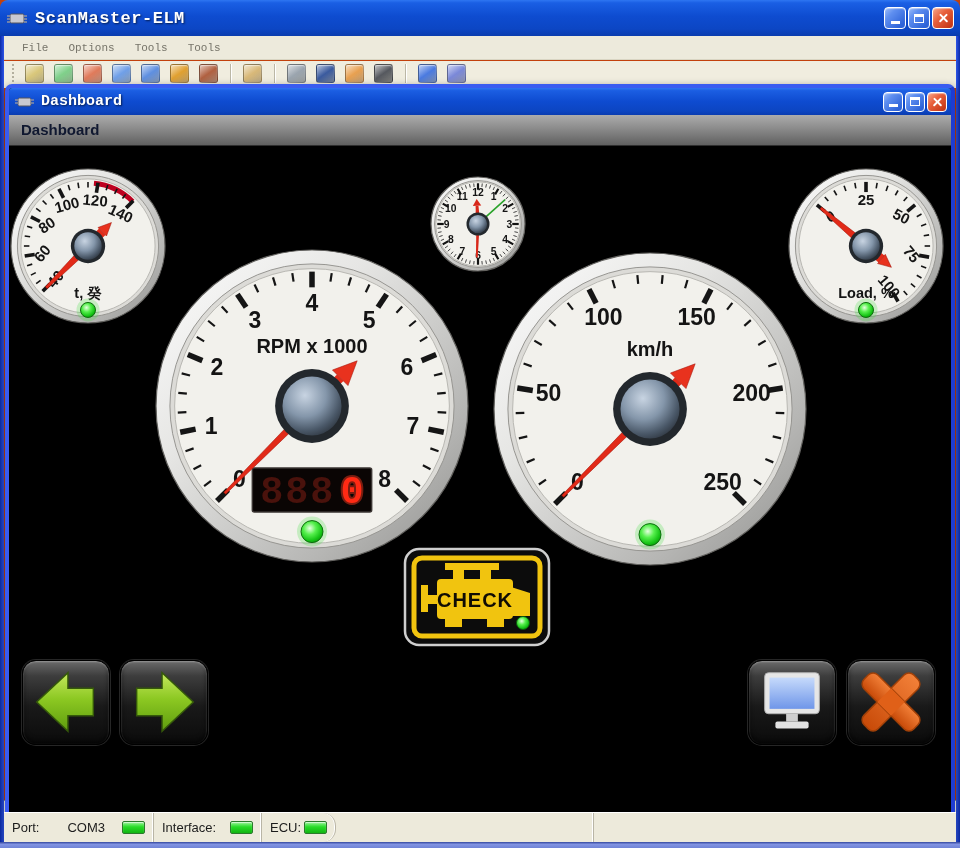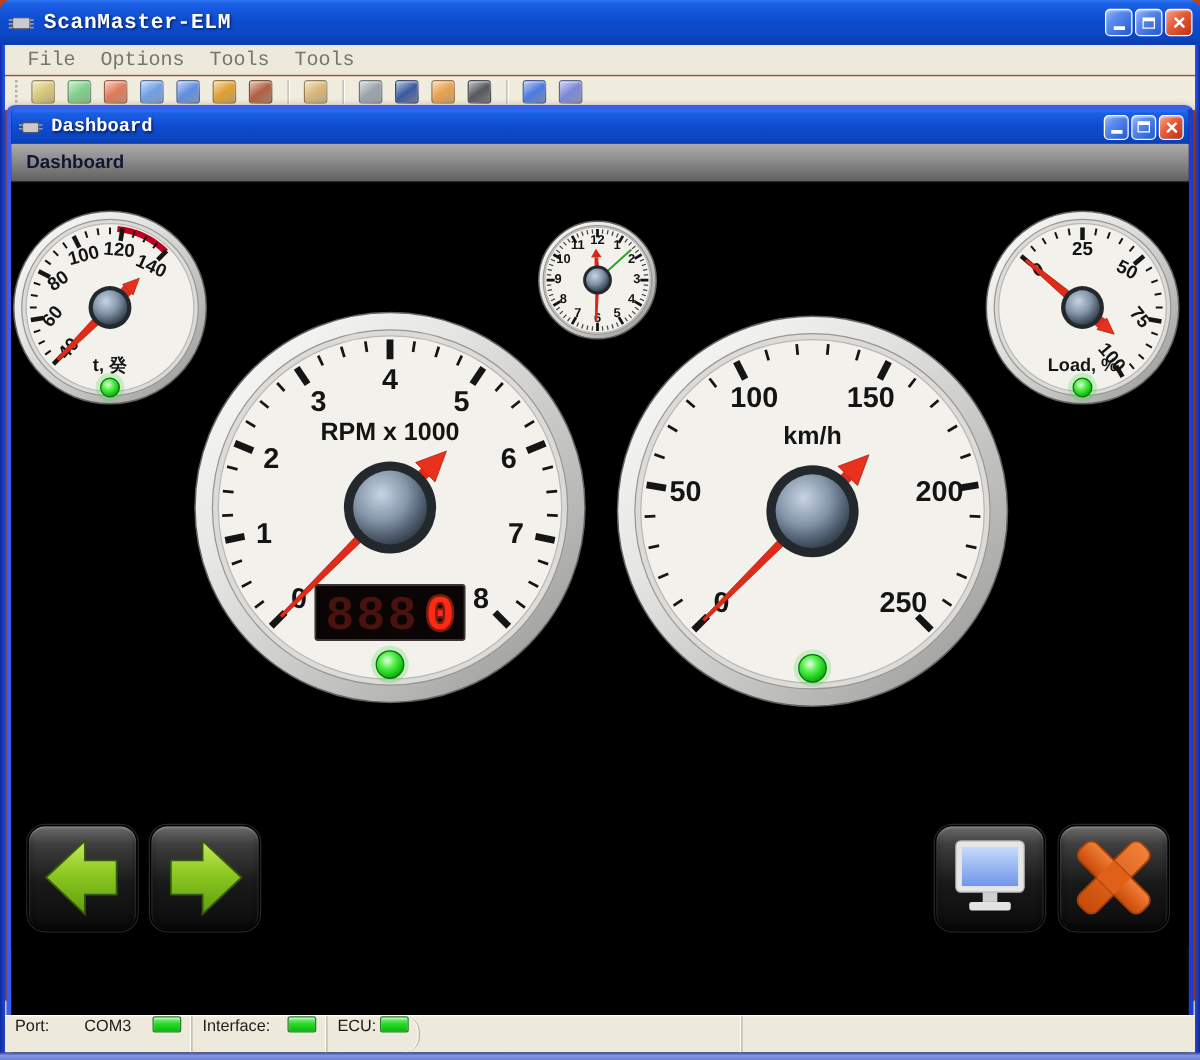--- a/index.html
+++ b/index.html
@@ -33,38 +33,38 @@
   .glyph-max { width:10px; height:9px; border:1px solid #fff; border-top:3px solid #fff; }
   .glyph-close { position:relative; width:11px; height:11px; }
   .glyph-close::before,.glyph-close::after { content:""; position:absolute; left:0; top:4.5px;
     width:11px; height:2.4px; background:#fff; border-radius:1px; }
   .glyph-close::before { transform:rotate(45deg); }
   .glyph-close::after  { transform:rotate(-45deg); }
 
   .menubar { position:absolute; top:36px; left:4px; right:4px; height:24px;
     background:#EDEADC; border-bottom:1px solid #D9D5C3; display:flex; align-items:center;
     padding-left:8px; z-index:2; }
-  .menu-item { font-family:"Liberation Mono", monospace; font-size:16px; color:#77756A;
+  .menu-item { font-family:"Liberation Mono", monospace; font-size:11px; color:#77756A;
     padding:2px 10px; }
 
   .toolbar { position:absolute; top:61px; left:4px; right:4px; height:27px;
     background:#F0EDDF; display:flex; align-items:flex-start; padding:3px 0 0 8px; z-index:2; }
   .tb-grip { width:3px; height:18px; border-left:2px dotted #B3AF9E; margin-right:10px; }
   .tb-icons { display:flex; gap:10px; align-items:flex-start; }
   .tb-icon { width:19px; height:19px; border-radius:3px; border:1px solid rgba(0,0,0,.28);
     box-shadow:inset 0 1px 1px rgba(255,255,255,.5); }
   .tb-sep { width:1px; height:19px; background:#BBB7A6; box-shadow:1px 0 0 #fff; margin:0 2px; }
 
   .client-strip { position:absolute; left:4px; right:4px; bottom:36px; height:12px;
     background:#F8F7F1; border-top:1px solid #9C998A; z-index:2; }
 
   .statusbar { position:absolute; left:4px; right:4px; bottom:6px; height:30px;
     background:#EDEADB; border-top:1px solid #fff; display:flex; align-items:stretch;
     font-size:13px; color:#1c1c1c; z-index:6; }
-  .sb-panel { display:flex; border-right:1px solid #B9B5A6;
+  .sb-panel { display:flex; align-items:center; border-right:1px solid #B9B5A6;
     box-shadow:inset -1px 0 0 #fff; padding:0 8px; }
   .sb-label { white-space:nowrap; }
   .sb-led { width:23px; height:13px; border:1px solid #2B7A2B; border-radius:2px;
     background:linear-gradient(180deg,#9CF39C,#27DC27 45%,#12B412); margin-left:auto;
     box-shadow:inset 0 1px 1px rgba(255,255,255,.6); }
   .sb-port { width:150px; }
   .sb-iface { width:108px; }
   .sb-ecu { width:74px;border-radius:13px; }
   .sb-empty { width:258px; }
   .sb-web { flex:1; justify-content:center; border-right:none; }
@@ -536,20 +536,39 @@
               <polygon points="155.7,33.625 158.3,33.625 160.8,157 153.2,157" fill="#E22A18" stroke="#A01208" stroke-width="0.5"></polygon>
               <polygon points="153.2,157 160.8,157 161.6,196.89499999999998 152.4,196.89499999999998" fill="#E22A18"></polygon>
               <polygon points="146,196.89499999999998 168,196.89499999999998 157,220.89499999999998" fill="#E8321E" stroke="#A01208" stroke-width="0.5"></polygon>
             </g>
             <circle cx="157" cy="157" r="36.894999999999996" fill="#23282D"></circle>
             <circle cx="157" cy="157" r="29.516" fill="url(#gHub)"></circle>
             <circle cx="157" cy="282.6" r="15" fill="rgba(40,220,40,0.22)"></circle>
             <circle cx="157" cy="282.6" r="11" fill="url(#gLed)" stroke="#0E6E0E" stroke-width="1"></circle>
           </svg></div>
 
+      <div class="check-engine">
+        <svg width="148" height="100" viewBox="0 0 148 100">
+          <rect x="2" y="2" width="144" height="96" rx="14" fill="#0C0C0C" stroke="#CFCFCF" stroke-width="2.5"></rect>
+          <rect x="11" y="11" width="126" height="78" rx="8" fill="none" stroke="#F1C40F" stroke-width="5"></rect>
+          <g>
+            <rect x="42" y="16" width="54" height="7" fill="#F1C40F"></rect>
+            <rect x="50" y="22" width="11" height="12" fill="#F1C40F"></rect>
+            <rect x="77" y="22" width="11" height="12" fill="#F1C40F"></rect>
+            <rect x="34" y="32" width="76" height="40" rx="4" fill="#F1C40F"></rect>
+            <polygon points="108,40 127,46 127,69 108,69" fill="#F1C40F"></polygon>
+            <rect x="18" y="38" width="7" height="27" fill="#F1C40F"></rect>
+            <rect x="24" y="48" width="11" height="9" fill="#F1C40F"></rect>
+            <rect x="42" y="71" width="17" height="9" fill="#F1C40F"></rect>
+            <rect x="84" y="71" width="17" height="9" fill="#F1C40F"></rect>
+          </g>
+          <text x="72" y="60" text-anchor="middle" font-family="Liberation Sans, sans-serif" font-weight="bold" font-size="20" letter-spacing="1" fill="#100C04">CHECK</text>
+          <circle cx="120" cy="76" r="6.5" fill="url(#gLed)" stroke="#0A5A0A" stroke-width="1"></circle>
+        </svg>
+      </div>
 
       <div class="nav-btn" style="left:13px;top:514px">
         <svg width="86" height="83" viewBox="0 0 88 85">
             <polygon points="46,12 46,28 72,28 72,56 46,56 46,72 14,42" fill="url(#gArrow)" stroke="#35590A" stroke-width="1.5"></polygon>
           </svg>
       </div>
       <div class="nav-btn" style="left:111px;top:514px">
         <svg width="86" height="83" viewBox="0 0 88 85">
             <polygon points="42,12 42,28 16,28 16,56 42,56 42,72 74,42" fill="url(#gArrow)" stroke="#35590A" stroke-width="1.5"></polygon>
           </svg>

